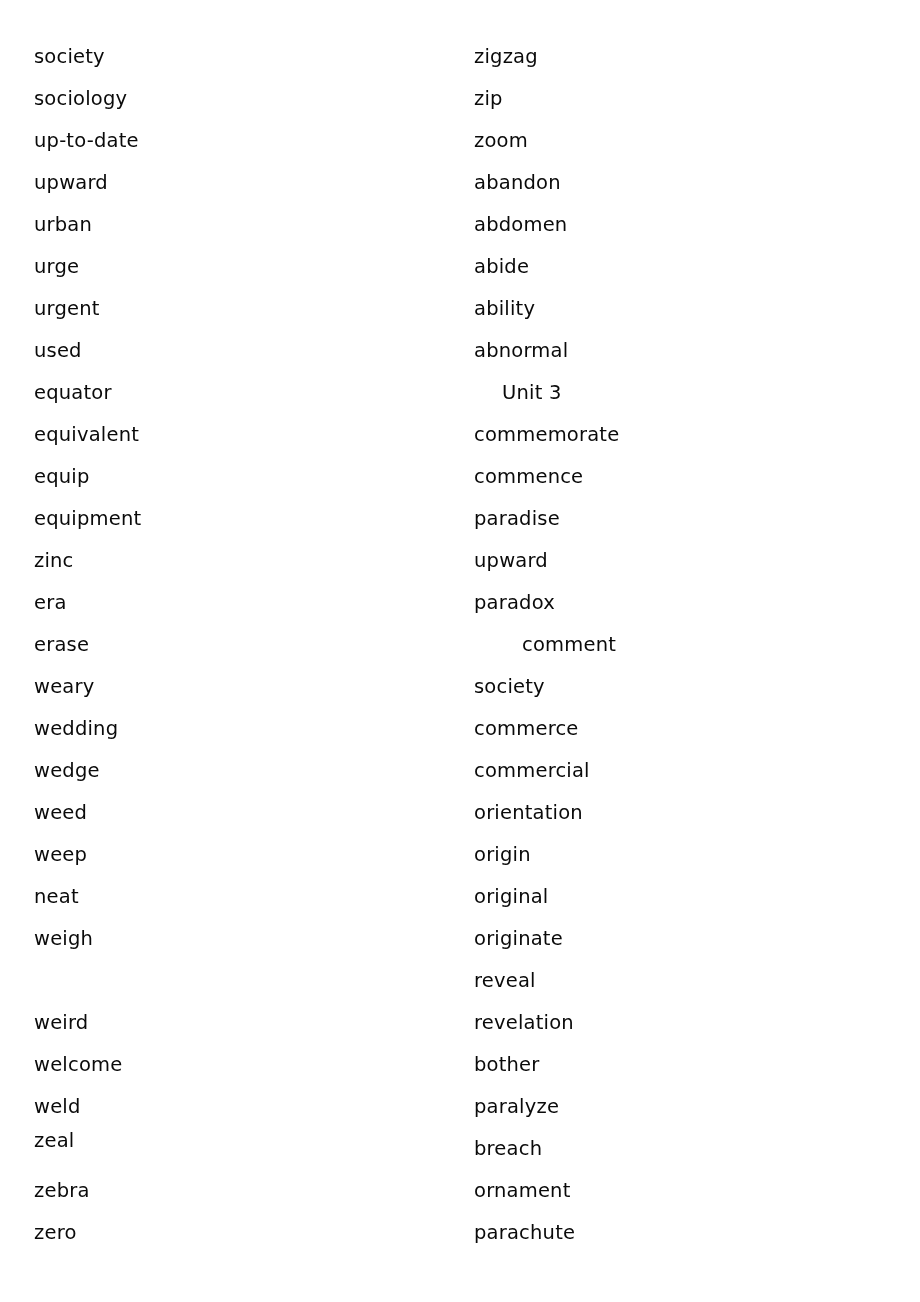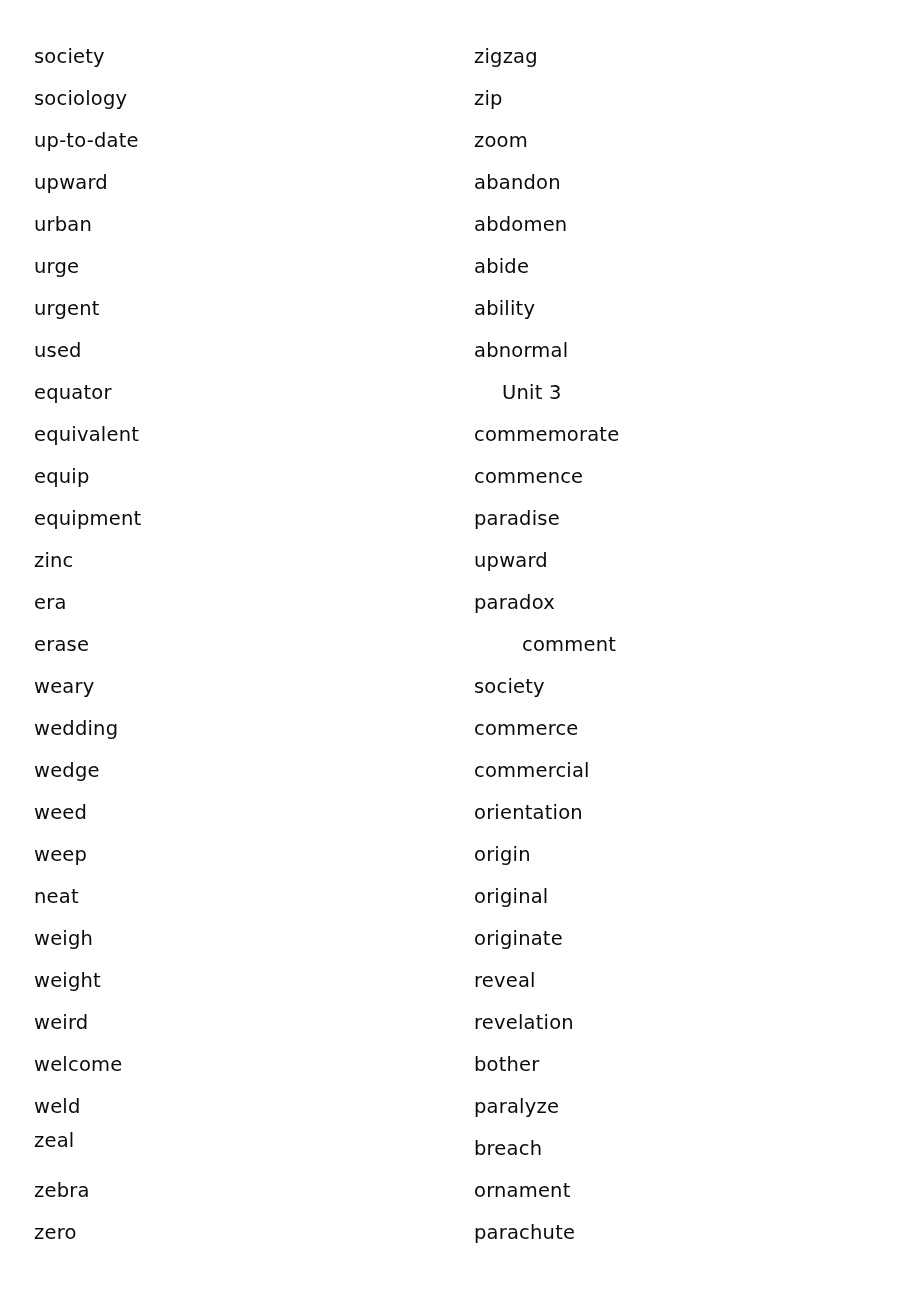--- a/index.html
+++ b/index.html
@@ -67,21 +67,20 @@
       <li class="word-row" style="top: 540px;">zinc</li>
       <li class="word-row" style="top: 624px;">erase</li>
       <li class="word-row" style="top: 582px;">era</li>
       <li class="word-row" style="top: 666px;">weary</li>
       <li class="word-row" style="top: 708px;">wedding</li>
       <li class="word-row" style="top: 750px;">wedge</li>
       <li class="word-row" style="top: 792px;">weed</li>
       <li class="word-row" style="top: 834px;">weep</li>
       <li class="word-row" style="top: 876px;">neat</li>
       <li class="word-row" style="top: 918px;">weigh</li>
-      <li class="word-row" style="top: 960px;">weight</li>
       <li class="word-row" style="top: 1002px;">weird</li>
       <li class="word-row" style="top: 1044px;">welcome</li>
       <li class="word-row" style="top: 1086px;">weld</li>
       <li class="word-row" style="top: 1120px;">zeal</li>
       <li class="word-row" style="top: 1170px;">zebra</li>
       <li class="word-row" style="top: 1212px;">zero</li>
     </ul>
   <ul class="wordlist" id="col-right">
       <li class="word-row" style="top: 36px;">zigzag</li>
       <li class="word-row" style="top: 78px;">zip</li>

